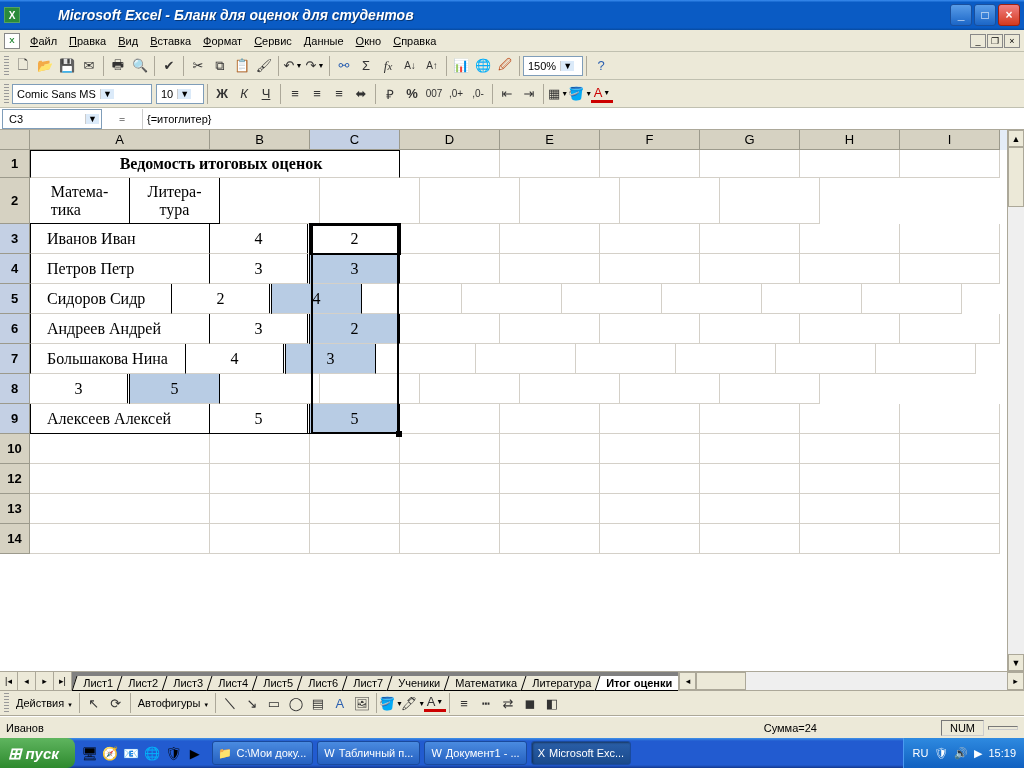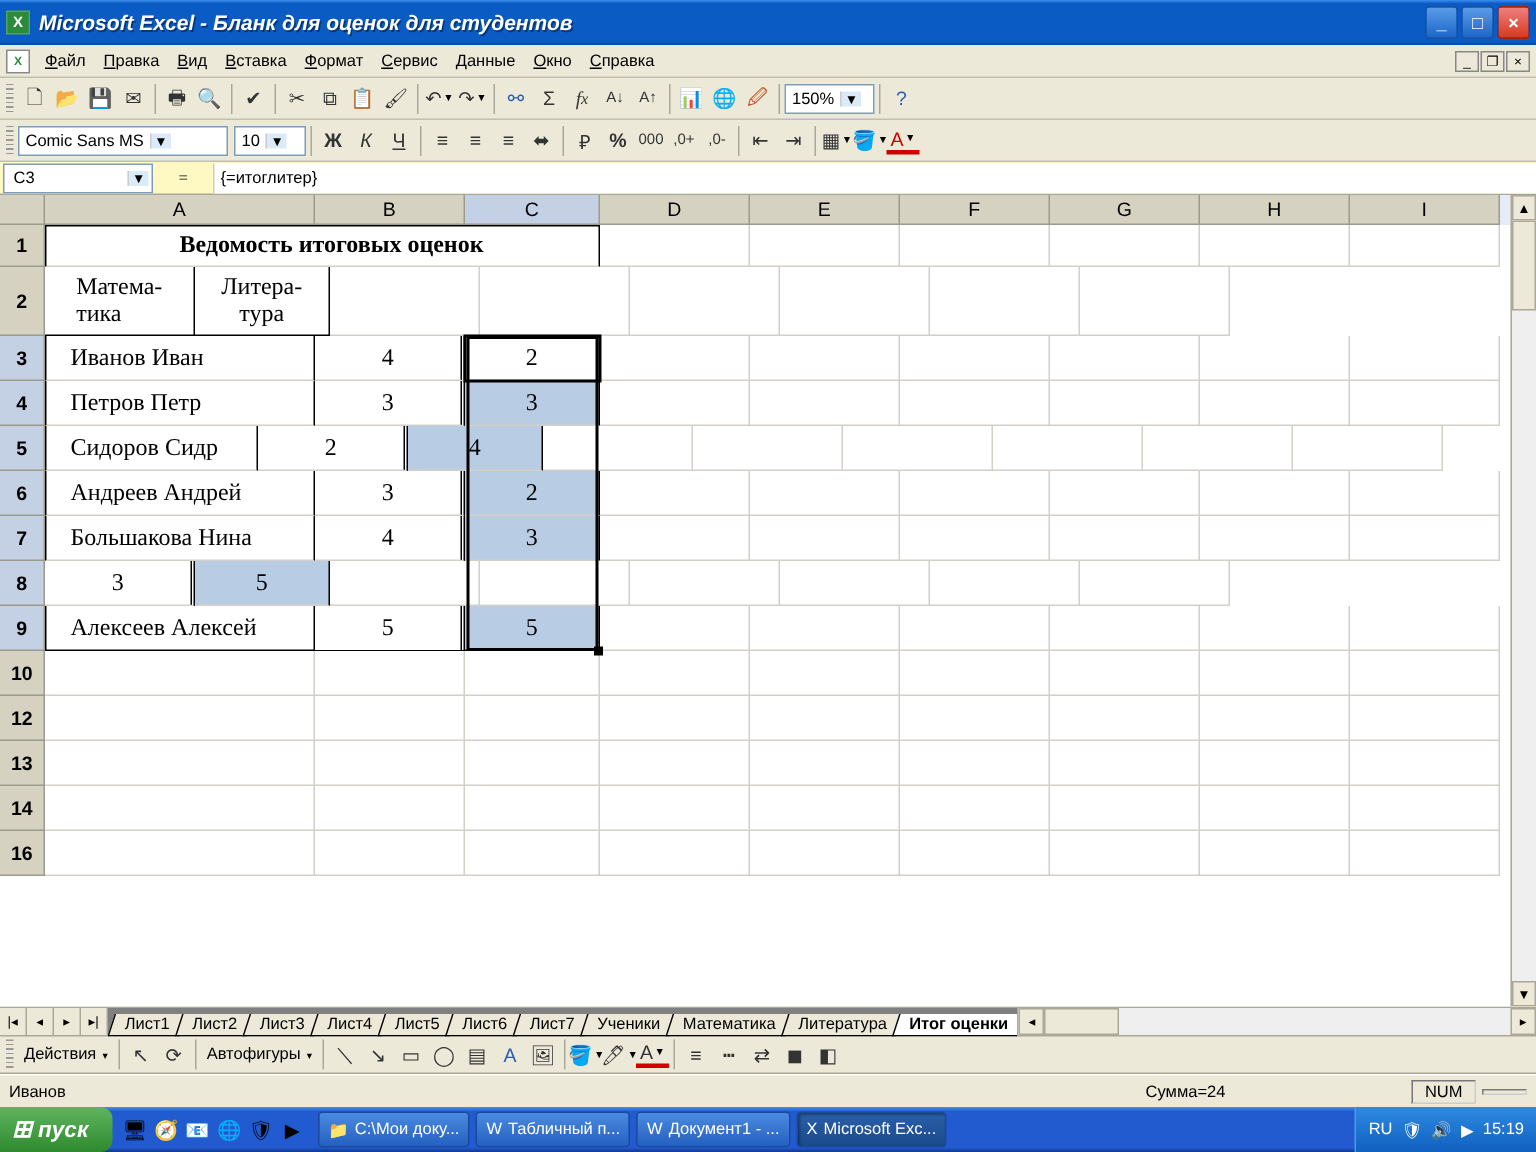--- a/index.html
+++ b/index.html
@@ -1,21 +1,21 @@
 <!DOCTYPE html>
 <html><head>
 <meta charset="utf-8">
 <style>
 * { box-sizing: border-box; margin: 0; padding: 0; }
 body { font-family: Tahoma, Arial, sans-serif; font-size: 11px; background: #ece9d8; width: 1024px; height: 768px; overflow: hidden; display: flex; flex-direction: column; }
 
 
 .titlebar { height: 30px; background: linear-gradient(to bottom, #3b8df0 0%, #0a5bc4 8%, #0a5bc4 92%, #074aa0 100%); display: flex; align-items: center; padding: 0 4px; color: white; }
 .titlebar .app-icon { width: 16px; height: 16px; background: #2a8b3a; margin-right: 6px; border: 1px solid #fff3; display:flex; align-items:center; justify-content:center; font-size:10px; font-weight:bold; color:#fff;}
-.titlebar .title { font-weight: bold; font-size: 14px; font-style: italic; text-shadow: 1px 1px 0 #0006; flex: 1; }
+.titlebar .title { font-weight: bold; font-size: 14px; font-style: italic; text-shadow: 1px 1px 0 #0006; flex: 1; margin-left: 32px; }
 .winbtns { display: flex; gap: 2px; }
 .winbtn { width: 22px; height: 22px; border-radius: 3px; display: flex; align-items: center; justify-content: center; font-weight: bold; color: white; font-size: 12px; }
 .winbtn.min, .winbtn.max { background: linear-gradient(#5a9de8,#1b66c7); border:1px solid #1a4f9c;}
 .winbtn.close { background: linear-gradient(#f08080,#d43a1f); border:1px solid #a02010;}
 
 
 .menubar { height: 22px; background: #ece9d8; display: flex; align-items: center; padding: 0 4px; border-bottom: 1px solid #c0c0b0; }
 .doc-icon { width:16px; height:16px; margin-right:4px; background:#fff; border:1px solid #888; display:inline-flex; align-items:center; justify-content:center; font-size:8px; color:#2a8b3a; font-weight:bold;}
 .menuitem { padding: 2px 6px; cursor: default; }
 .menuitem .u { text-decoration: underline; }
@@ -27,21 +27,21 @@
 .tb-grip { width:5px; height:20px; margin-right:3px; background: repeating-linear-gradient(to bottom, #999 0 1px, transparent 1px 3px); }
 .tb-btn { width: 22px; height: 22px; display: flex; align-items: center; justify-content: center; font-size: 13px; cursor: default; color:#333; }
 .tb-sep { width: 1px; height: 20px; background: #aca899; margin: 0 3px; }
 .tb-combo { height: 20px; border: 1px solid #7f9db9; background: white; display: flex; align-items: center; padding: 0 2px 0 4px; font-size:11px;}
 .tb-combo .dd { width:14px; text-align:center; color:#000; font-size:9px; border-left:1px solid #ccc; margin-left:4px; background:#dbeaf9;}
 .font-name { width:140px; }
 .font-size { width:48px; }
 .zoom-combo { width:60px; }
 
 
-.formulabar { height: 22px; background: #fef9c3; display: flex; align-items: center; border-bottom: 1px solid #aca899; }
+.formulabar { height: 22px; background: #ffffff; display: flex; align-items: center; border-bottom: 1px solid #aca899; }
 .namebox { width: 100px; height: 20px; border: 1px solid #7f9db9; background: white; display: flex; align-items: center; padding: 0 2px 0 6px; margin-left:2px; }
 .namebox .dd { width:14px; text-align:center; font-size:9px; background:#dbeaf9; margin-left:auto; border-left:1px solid #ccc;}
 .fx-label { width:40px; text-align:center; font-style:italic; font-family: serif; }
 .formula-input { flex:1; height:20px; border:none; background:white; font-size:11px; padding:0 4px; border-left:1px solid #ccc; }
 
 
 .grid-container { flex:1; display:flex; background:white; overflow:hidden; position:relative; }
 .grid-main { flex:1; display:flex; flex-direction:column; overflow:hidden; }
 .col-headers { display:flex; height:20px; background:#e4ecf7; }
 .corner { width:30px; height:20px; background:#d6d2c2; border-right:1px solid #9c9a8c; border-bottom:1px solid #9c9a8c; }
@@ -179,21 +179,21 @@
   <div class="tb-btn italic">К</div>
   <div class="tb-btn under">Ч</div>
   <div class="tb-sep"></div>
   <div class="tb-btn">≡</div>
   <div class="tb-btn">≡</div>
   <div class="tb-btn">≡</div>
   <div class="tb-btn">⬌</div>
   <div class="tb-sep"></div>
   <div class="tb-btn">₽</div>
   <div class="tb-btn bold">%</div>
-  <div class="tb-btn" style="font-size:10px;">000</div>
+  <div class="tb-btn" style="font-size:10px;">007</div>
   <div class="tb-btn" style="font-size:10px;">,0+</div>
   <div class="tb-btn" style="font-size:10px;">,0-</div>
   <div class="tb-sep"></div>
   <div class="tb-btn">⇤</div>
   <div class="tb-btn">⇥</div>
   <div class="tb-sep"></div>
   <div class="tb-btn">▦<span class="dd-arrow">▼</span></div>
   <div class="tb-btn" style="color:#e0b000;">🪣<span class="dd-arrow">▼</span></div>
   <div class="tb-btn" style="color:#c00;border-bottom:3px solid #c00;height:18px;">A<span class="dd-arrow">▼</span></div>
 </div>
@@ -288,21 +288,21 @@
           <div class="cell bc border-r sel-range" style="width:90px;">2</div>
           <div class="cell" style="width:100px;"></div>
           <div class="cell" style="width:100px;"></div>
           <div class="cell" style="width:100px;"></div>
           <div class="cell" style="width:100px;"></div>
           <div class="cell" style="width:100px;"></div>
           <div class="cell" style="width:100px;"></div>
         </div>
         <div class="row" style="height:30px">
           <div class="rowh sel">7</div>
-          <div class="cell border-l border-r" style="width:180px;text-align:right;">Большакова Нина</div>
+          <div class="cell border-l border-r" style="width:156px;text-align:right;">Большакова Нина</div>
           <div class="cell bc border-r" style="width:100px;border-right:3px double #000 !important;">4</div>
           <div class="cell bc border-r sel-range" style="width:90px;">3</div>
           <div class="cell" style="width:100px;"></div>
           <div class="cell" style="width:100px;"></div>
           <div class="cell" style="width:100px;"></div>
           <div class="cell" style="width:100px;"></div>
           <div class="cell" style="width:100px;"></div>
           <div class="cell" style="width:100px;"></div>
         </div>
         <div class="row" style="height:30px">
@@ -359,32 +359,20 @@
           <div class="cell" style="width:90px;"></div>
           <div class="cell" style="width:100px;"></div>
           <div class="cell" style="width:100px;"></div>
           <div class="cell" style="width:100px;"></div>
           <div class="cell" style="width:100px;"></div>
           <div class="cell" style="width:100px;"></div>
           <div class="cell" style="width:100px;"></div>
         </div>
         <div class="row" style="height:30px">
           <div class="rowh">14</div>
-          <div class="cell" style="width:180px;"></div>
-          <div class="cell" style="width:100px;"></div>
-          <div class="cell" style="width:90px;"></div>
-          <div class="cell" style="width:100px;"></div>
-          <div class="cell" style="width:100px;"></div>
-          <div class="cell" style="width:100px;"></div>
-          <div class="cell" style="width:100px;"></div>
-          <div class="cell" style="width:100px;"></div>
-          <div class="cell" style="width:100px;"></div>
-        </div>
-        <div class="row" style="height:30px">
-          <div class="rowh">16</div>
           <div class="cell" style="width:180px;"></div>
           <div class="cell" style="width:100px;"></div>
           <div class="cell" style="width:90px;"></div>
           <div class="cell" style="width:100px;"></div>
           <div class="cell" style="width:100px;"></div>
           <div class="cell" style="width:100px;"></div>
           <div class="cell" style="width:100px;"></div>
           <div class="cell" style="width:100px;"></div>
           <div class="cell" style="width:100px;"></div>
         </div>

